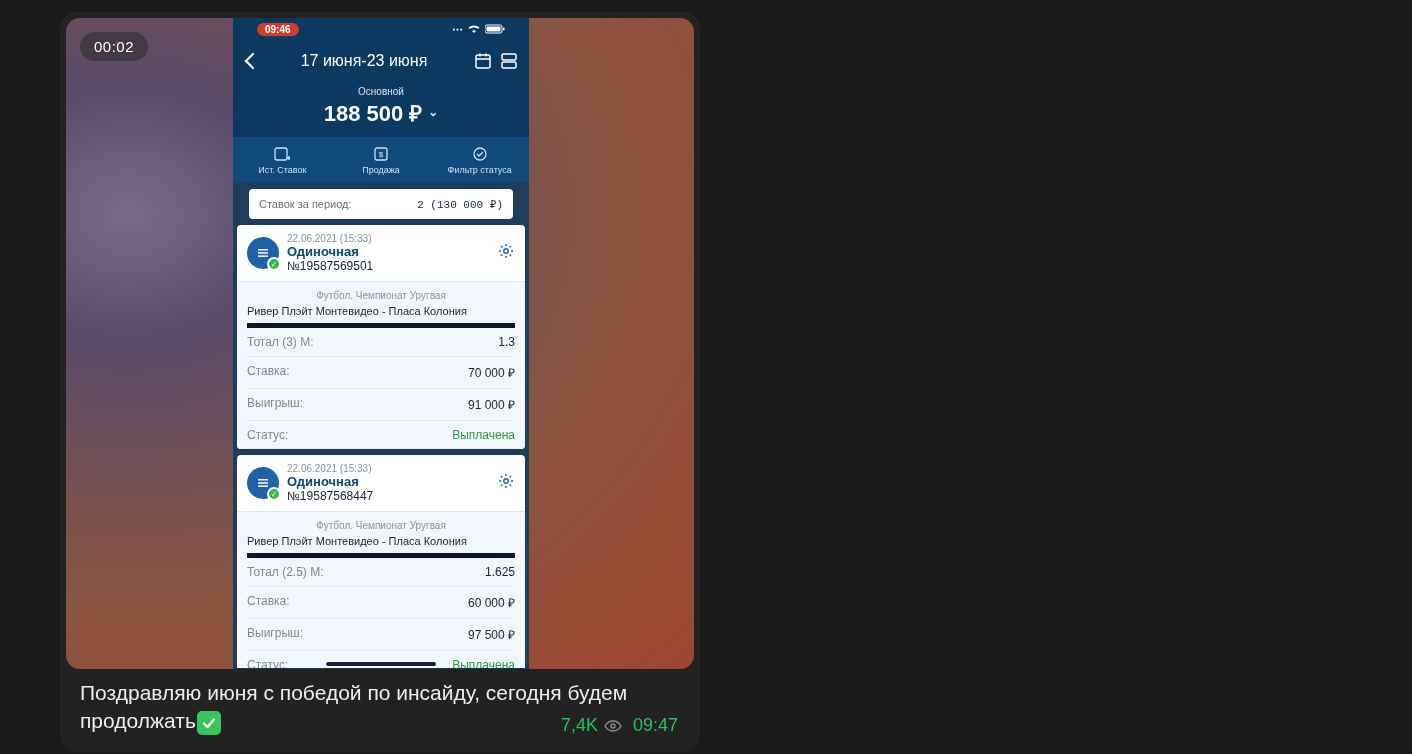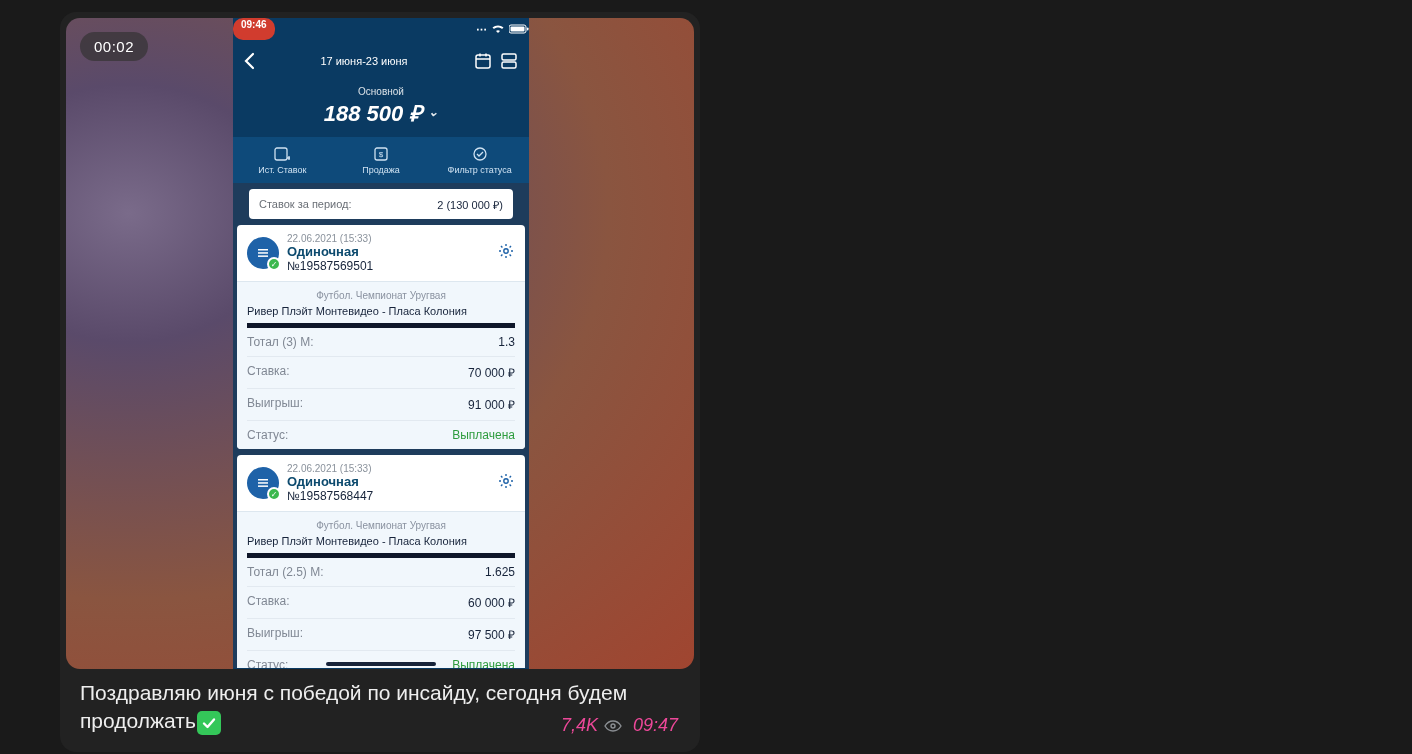--- a/index.html
+++ b/index.html
@@ -46,21 +46,22 @@
   left: 167px;
   top: 0;
   width: 296px;
   height: 651px;
   background: #0a3a62;
   overflow: hidden;
 }
 .statusbar {
   height: 22px;
   display: flex;
-  padding: 0 0;
+  align-items: center;
+  padding: 0 24px;
   color: #fff;
   font-size: 11px;
 }
 .sb-pill {
   background: #d13c2e;
   color: #fff;
   padding: 1px 8px;
   border-radius: 10px;
   font-size: 10px;
   font-weight: 600;
@@ -77,30 +78,30 @@
 
 .navbar {
   height: 42px;
   display: flex;
   align-items: center;
   color: #fff;
   padding: 0 10px;
   gap: 6px;
 }
 .back-chevron svg { display:block; }
-.nav-title { flex:1; text-align:center; font-size:11px; font-weight:500; }
+.nav-title { flex:1; text-align:center; font-size:16px; font-weight:500; }
 .nav-icn { width:20px; display:flex; justify-content:center; }
 
 .account-block {
   text-align:center;
   color:#fff;
   padding: 4px 0 10px;
 }
 .account-label { font-size: 10px; opacity: .85; }
-.account-amount { font-size: 22px; font-weight: 600; display:inline-flex; align-items:center; gap:6px;font-style:italic;}
+.account-amount { font-size: 22px; font-weight: 600; display:inline-flex; align-items:center; gap:6px;}
 .account-amount .chev { font-size: 12px; opacity:.9;}
 
 .tabs-row {
   background: #0e4a7a;
   display:flex;
   height: 46px;
 }
 .tab {
   flex:1;
   display:flex;
@@ -123,21 +124,21 @@
   background:#fff;
   margin:6px 16px;
   border-radius:4px;
   height:30px;
   display:flex;
   align-items:center;
   padding:0 10px;
   font-size:11px;
 }
 .period-bar .pl { color:#6a6f76; }
-.period-bar .pv { margin-left:auto; color:#16233a; font-weight:500; }
+.period-bar .pv { margin-left:auto; color:#16233a; font-weight:500;font-family:Liberation Mono, monospace; }
 
 .bet-card {
   background:#fff;
   margin:6px 4px;
   border-radius:4px;
   overflow:hidden;
 }
 .bet-head {
   display:flex;
   align-items:center;
@@ -185,21 +186,21 @@
   position:relative;
 }
 .caption-text { display:inline; }
 .emoji-check {
   display:inline-flex; width:24px; height:24px; background:#34c759;
   border-radius:5px; align-items:center; justify-content:center;
   vertical-align:-3px; margin-left:1px;
 }
 .meta {
   position:absolute; right:16px; bottom:8px;
-  color:#ec4899; font-size:18px; font-style:italic;
+  color:#22c55e; font-size:18px; 
   display:flex; align-items:center; gap:10px;
 }
 .views { display:flex; align-items:center; gap:5px;}
 </style>
 </head>
 <body>
 
 <div class="telegram-msg">
   <div class="bubble">
     <div class="video-frame">

